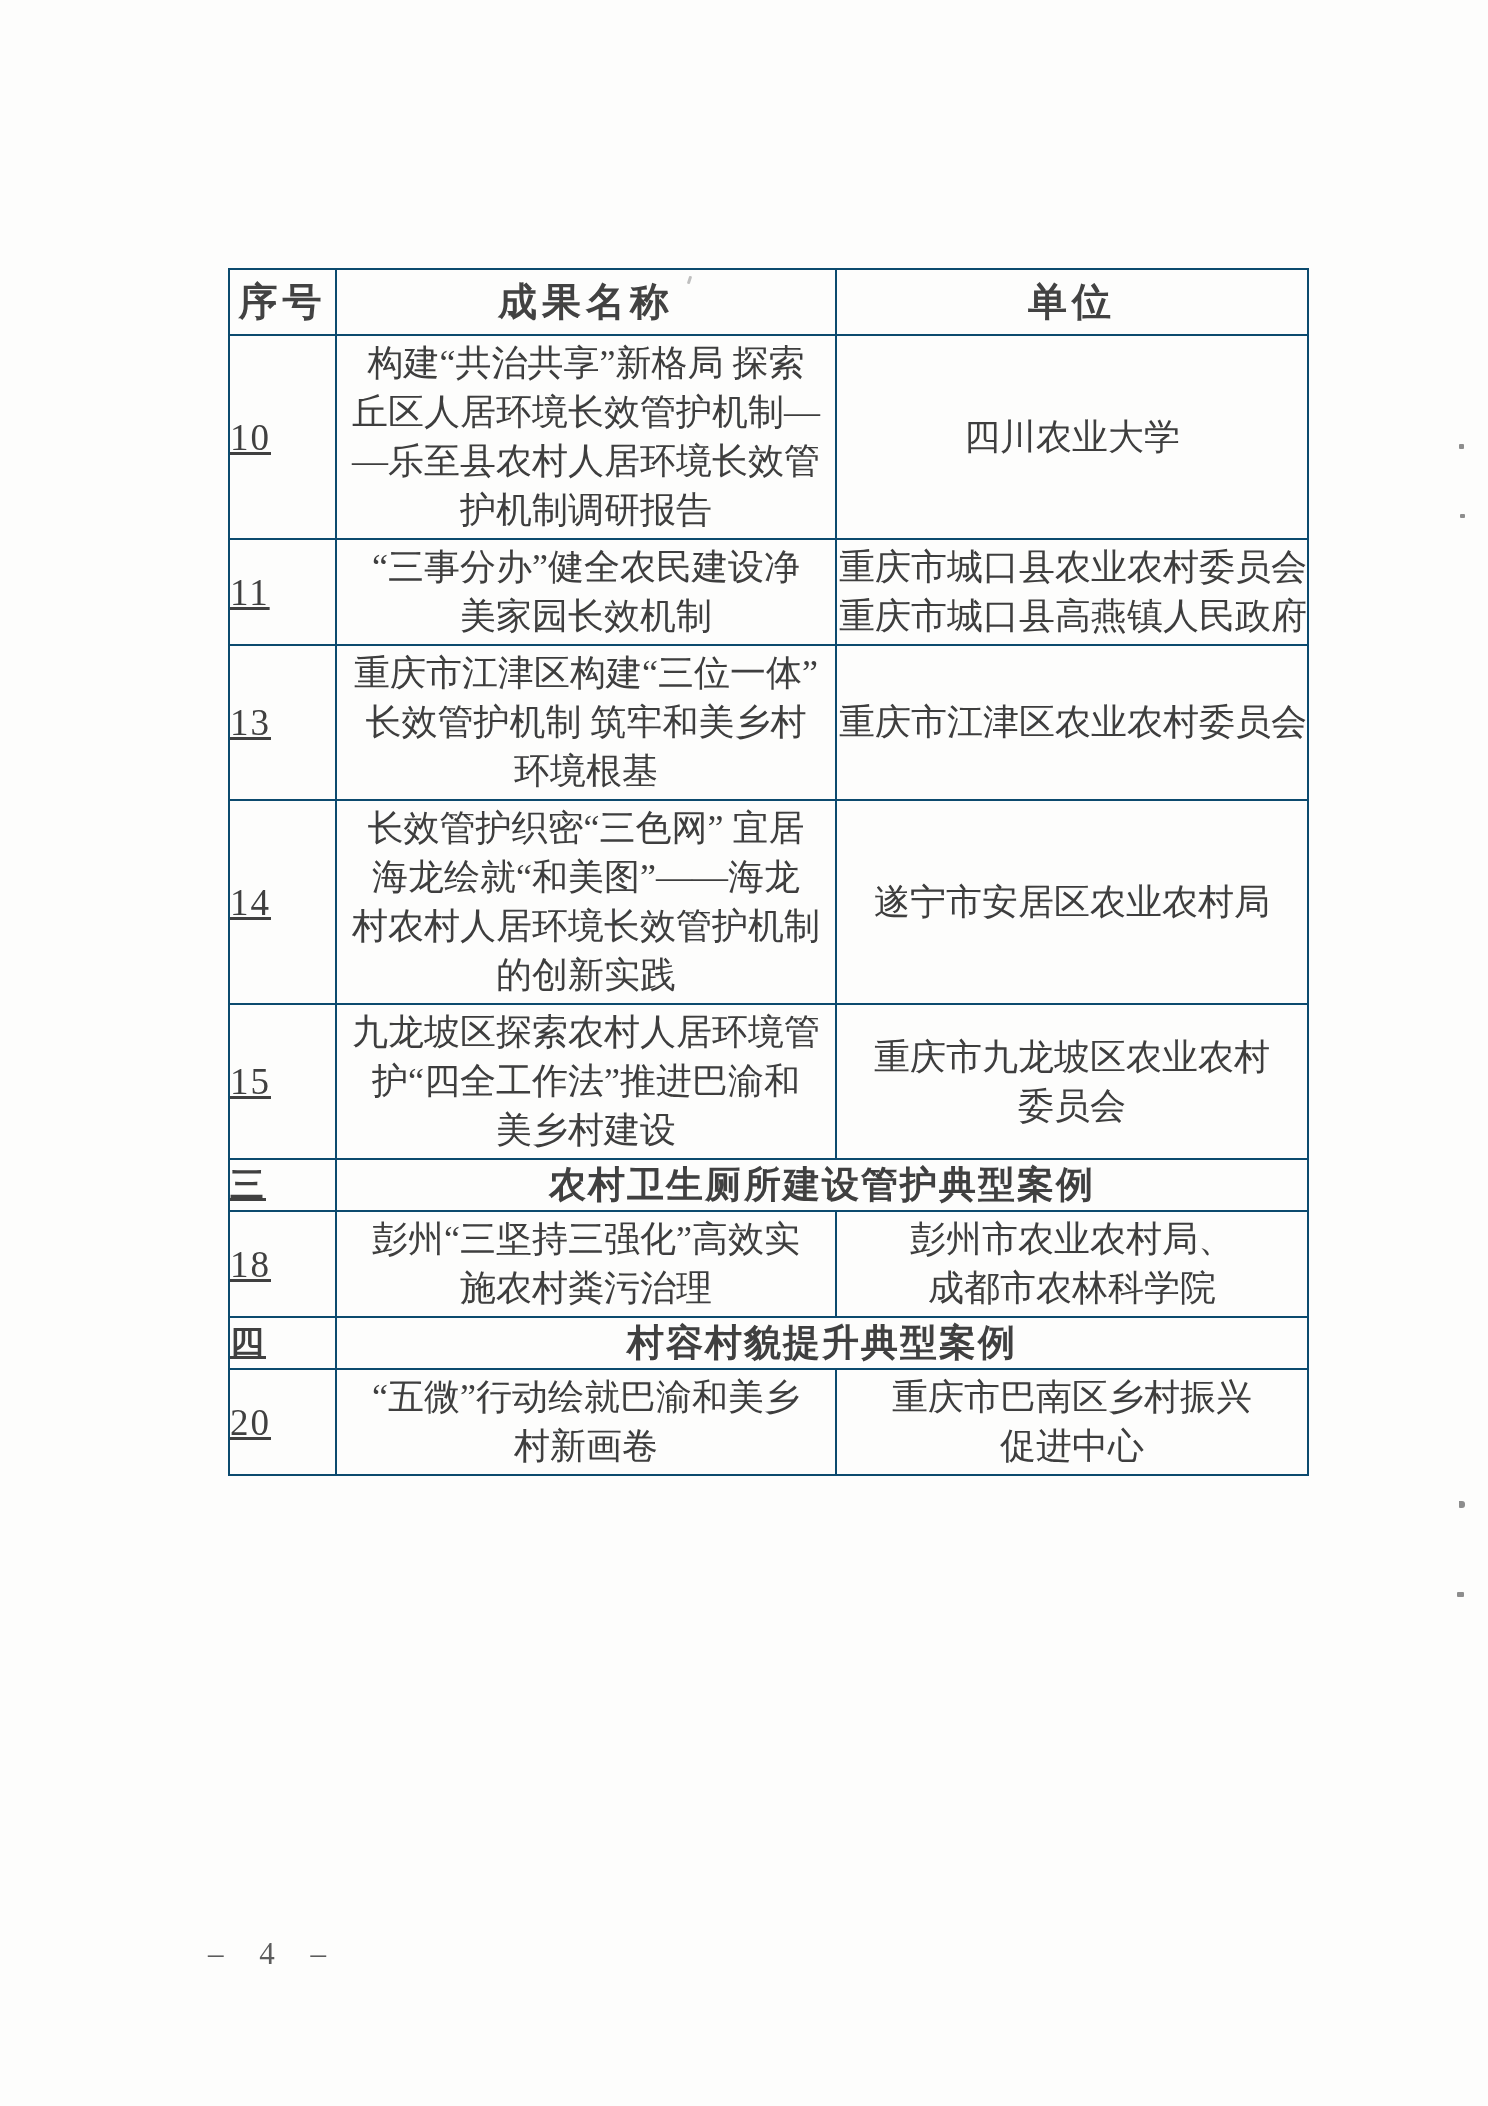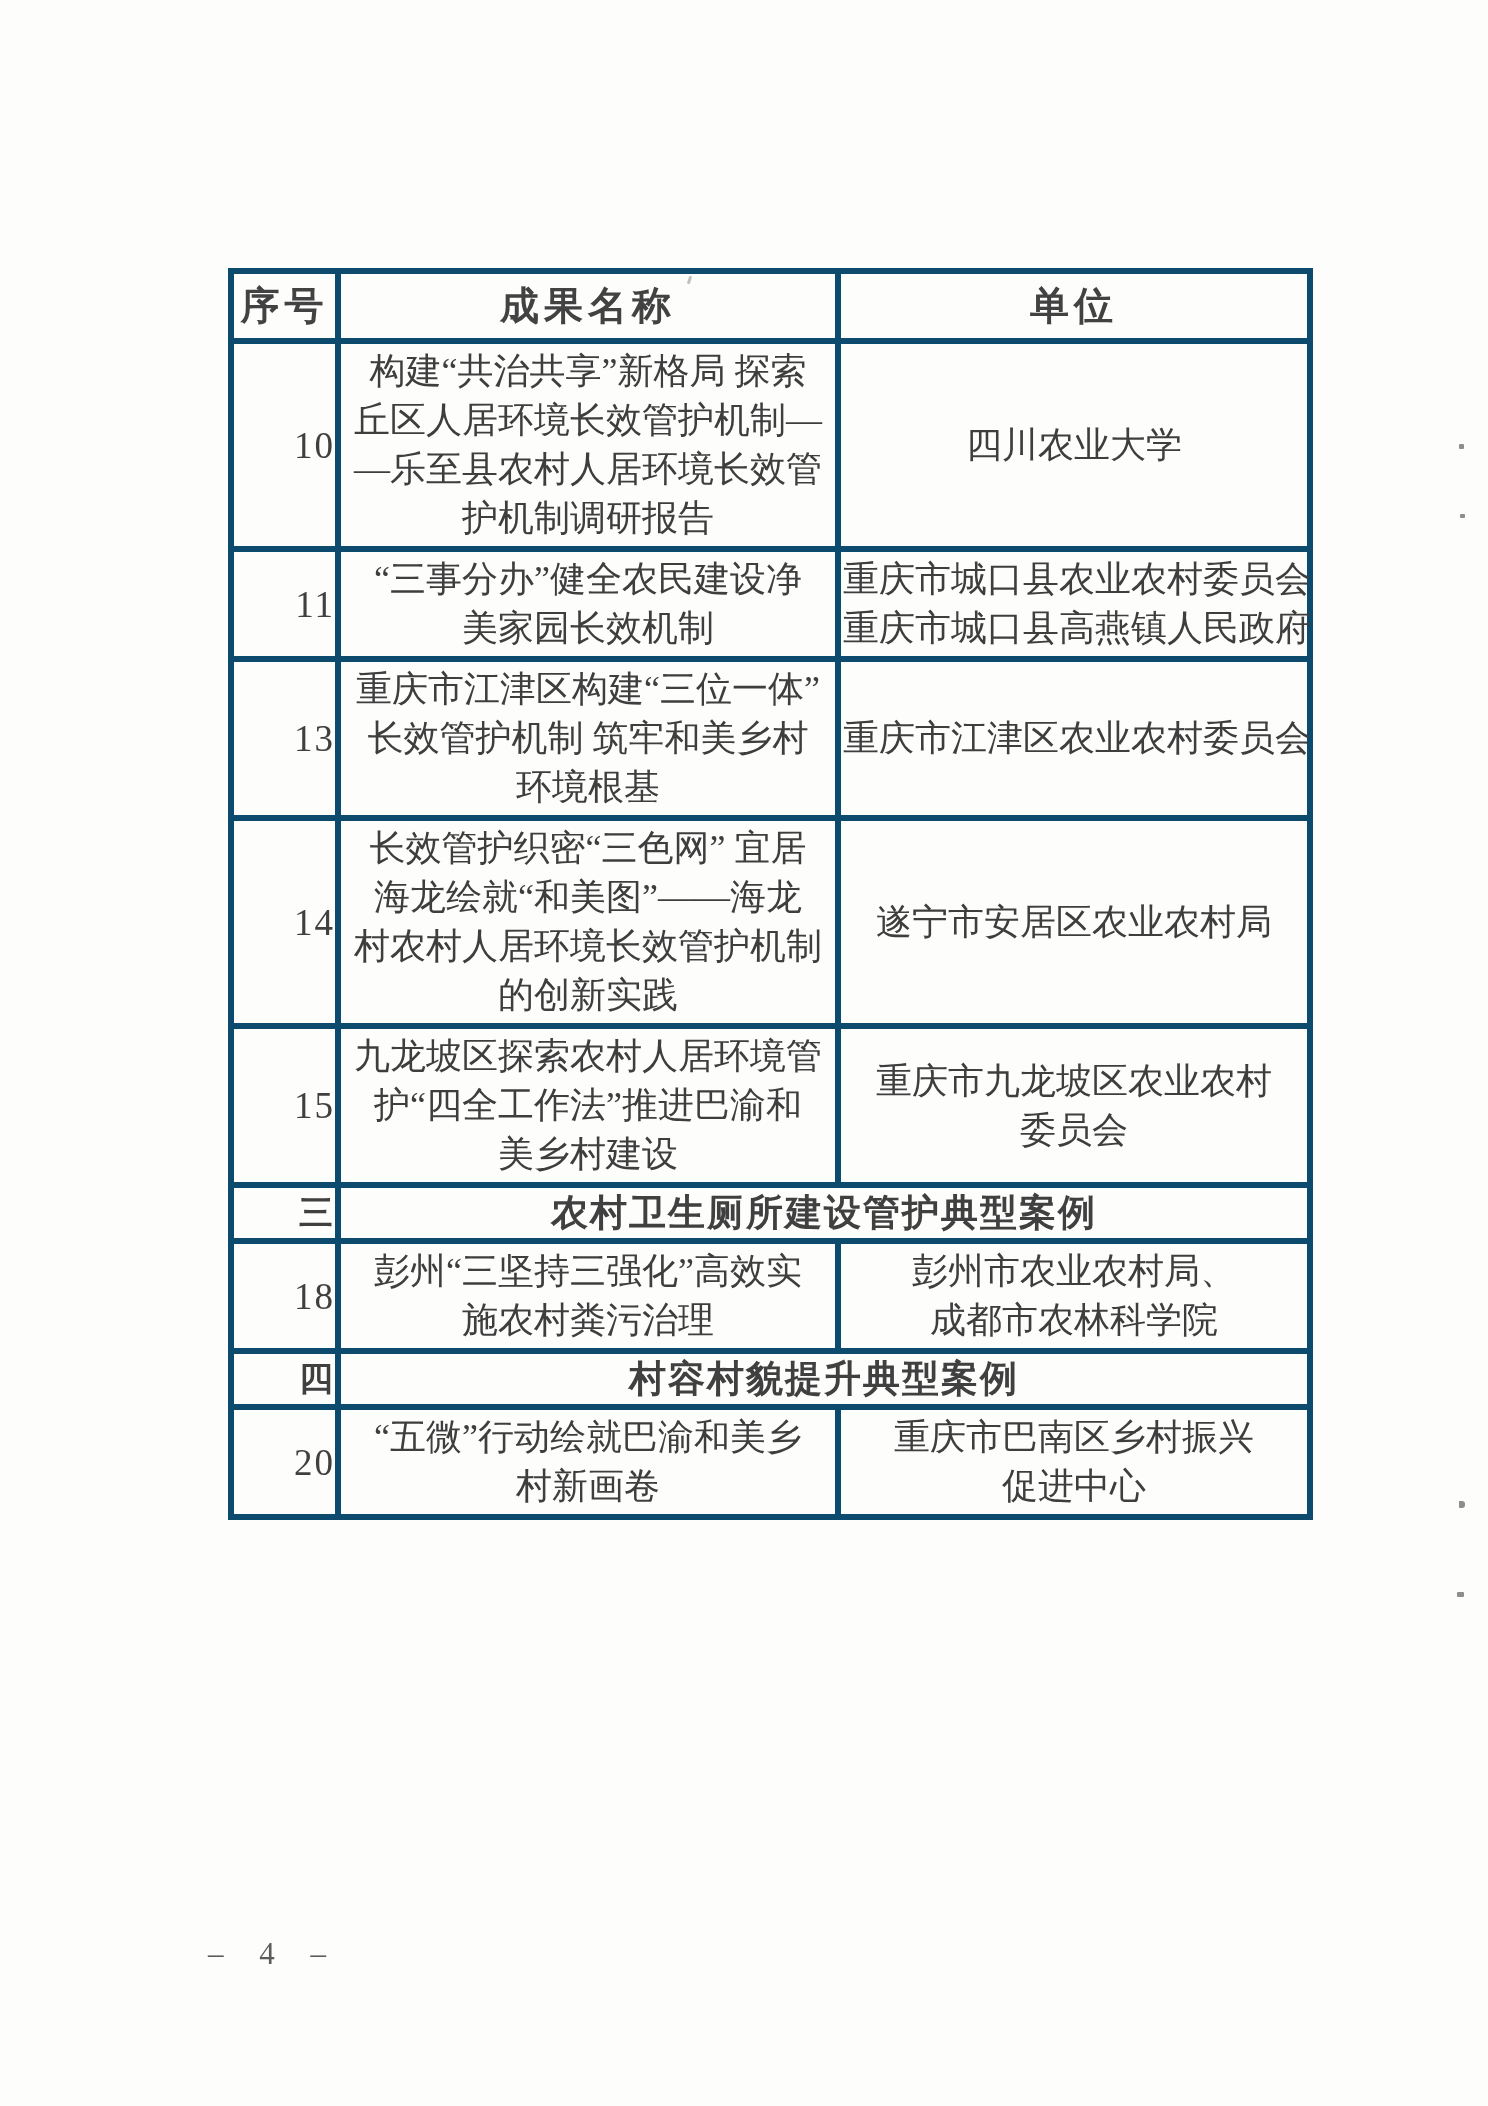--- a/index.html
+++ b/index.html
@@ -16,37 +16,38 @@
   }
   table.results-table {
     position: absolute;
     left: 228px; top: 268px;
     width: 1079px;
     border-collapse: collapse;
     table-layout: fixed;
     color: #3e3e3e;
   }
   .results-table th, .results-table td {
-    border: 6px solid #0c4a6e;
+    border: 2px solid #0c4a6e;
     vertical-align: middle;
     padding: 0;
   }
   .results-table th {
     height: 64px;
     font-size: 39px;
     font-weight: bold;
     letter-spacing: 5px;
     text-align: center;
     color: #424242;
   }
   td.no {
-    text-align: right;
+    text-align: left;
     font-size: 37px;
     letter-spacing: 2px;
     color: #404040;
+    text-decoration: underline;
   }
   td.name, td.unit { padding: 3px 2px; }
   .line {
     font-size: 36px;
     line-height: 49px;
     text-align: center;
     white-space: nowrap;
     color: #3e3e3e;
   }
   td.section {

